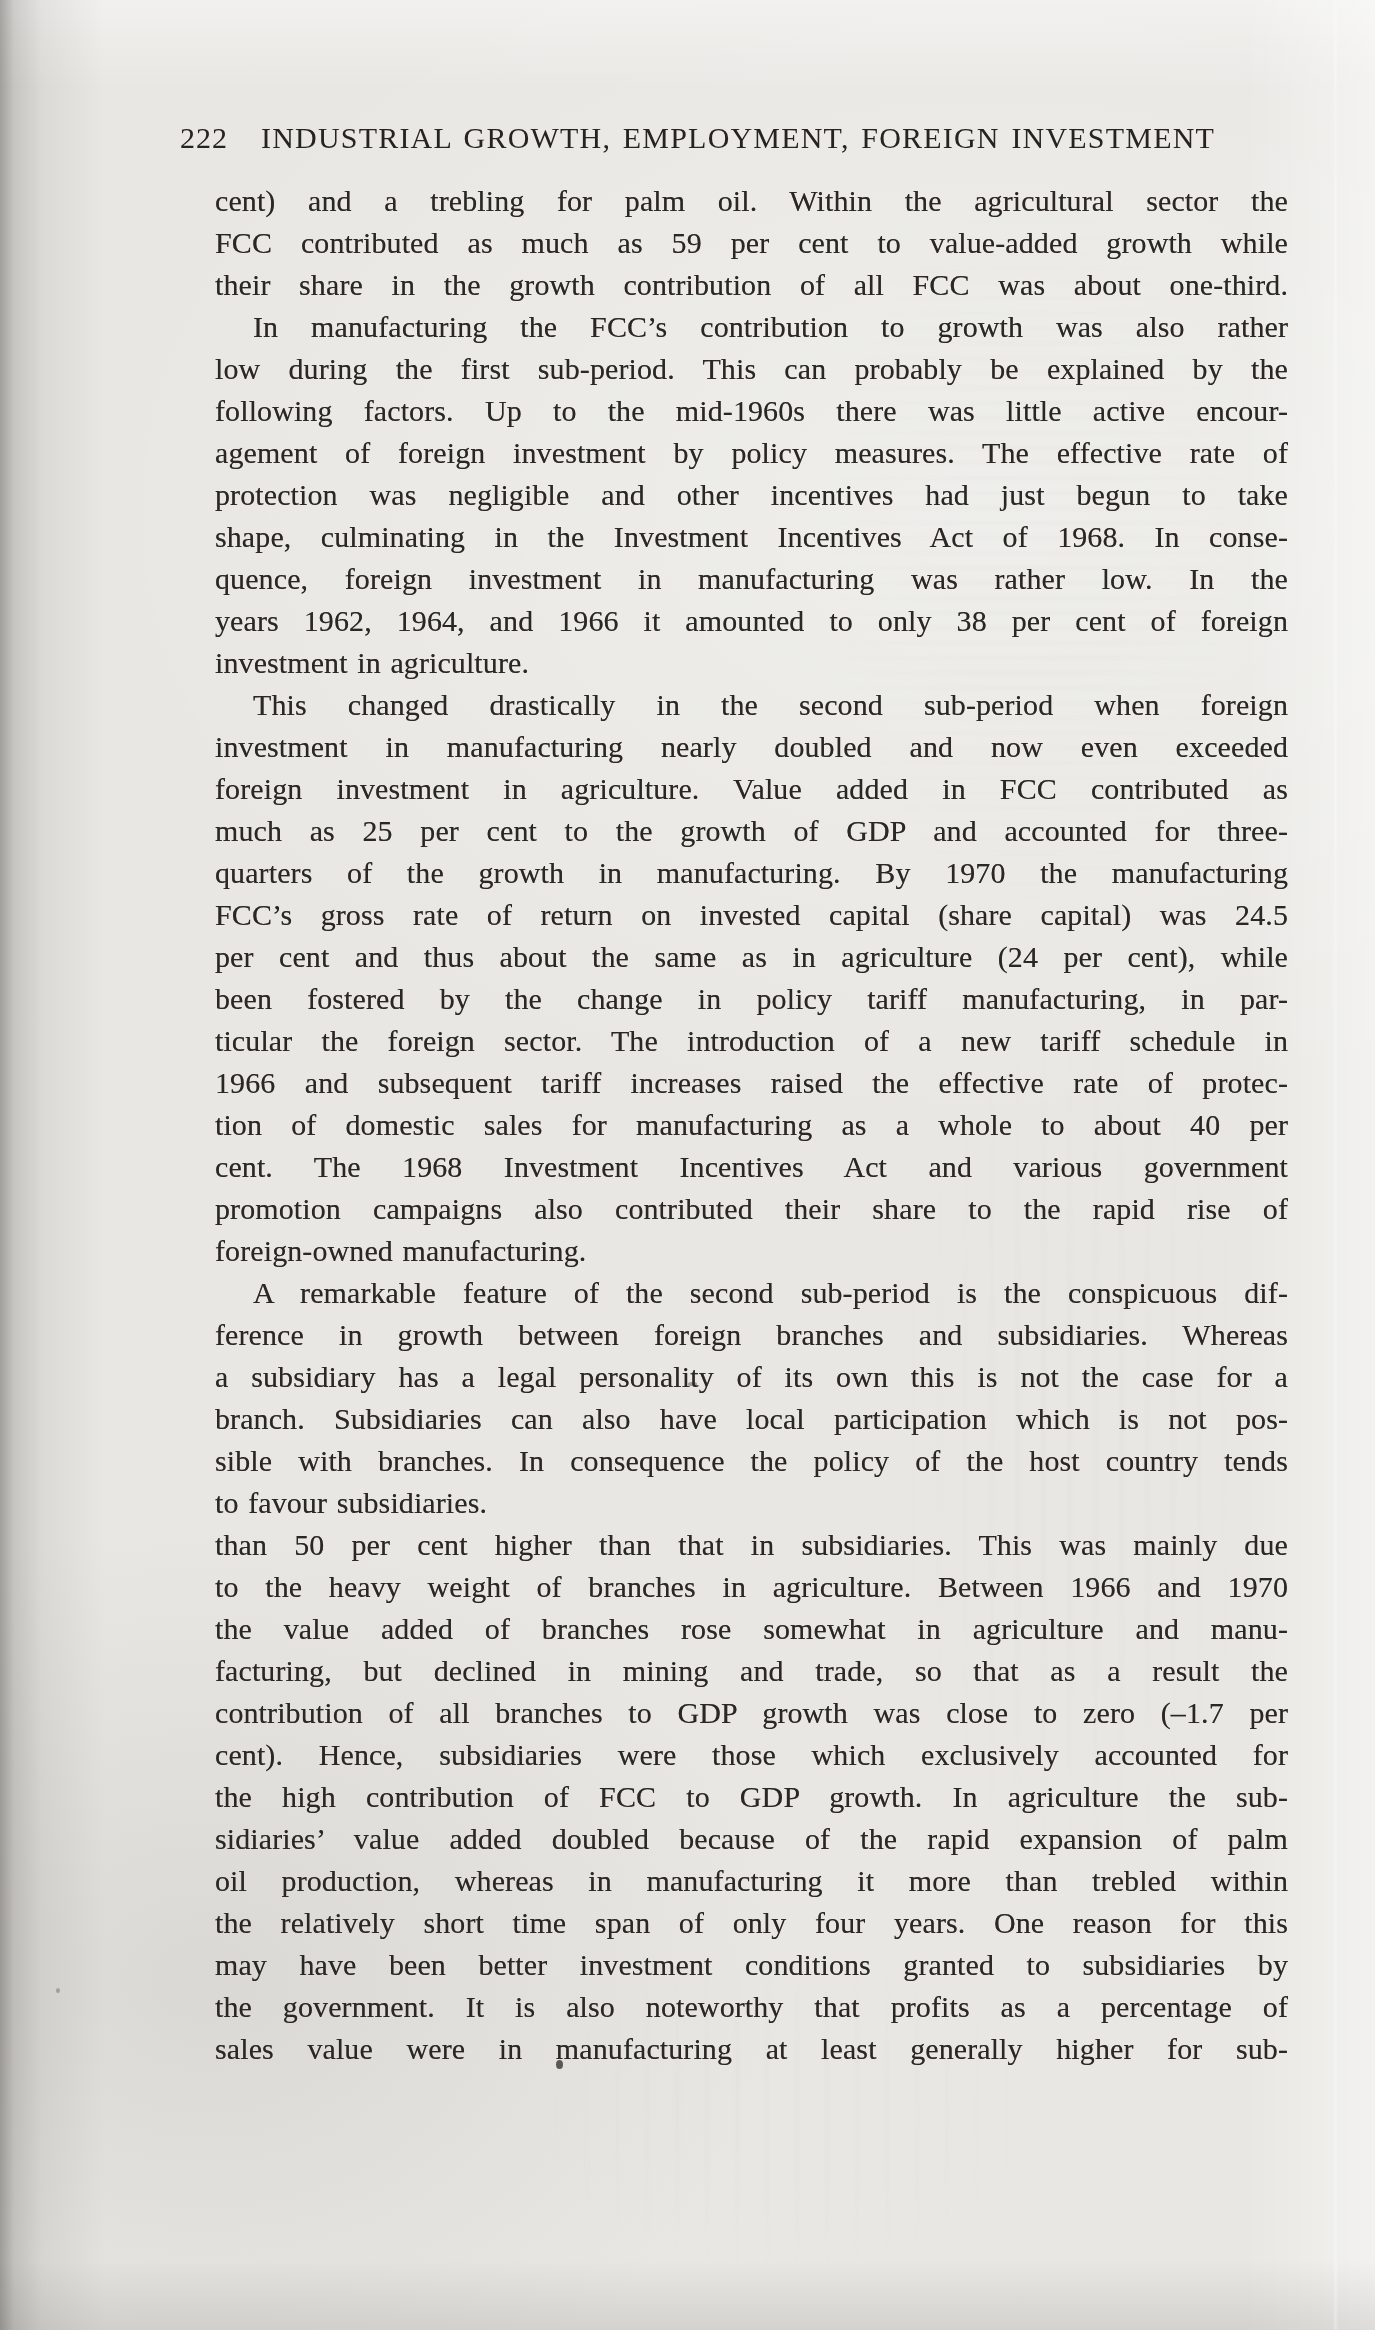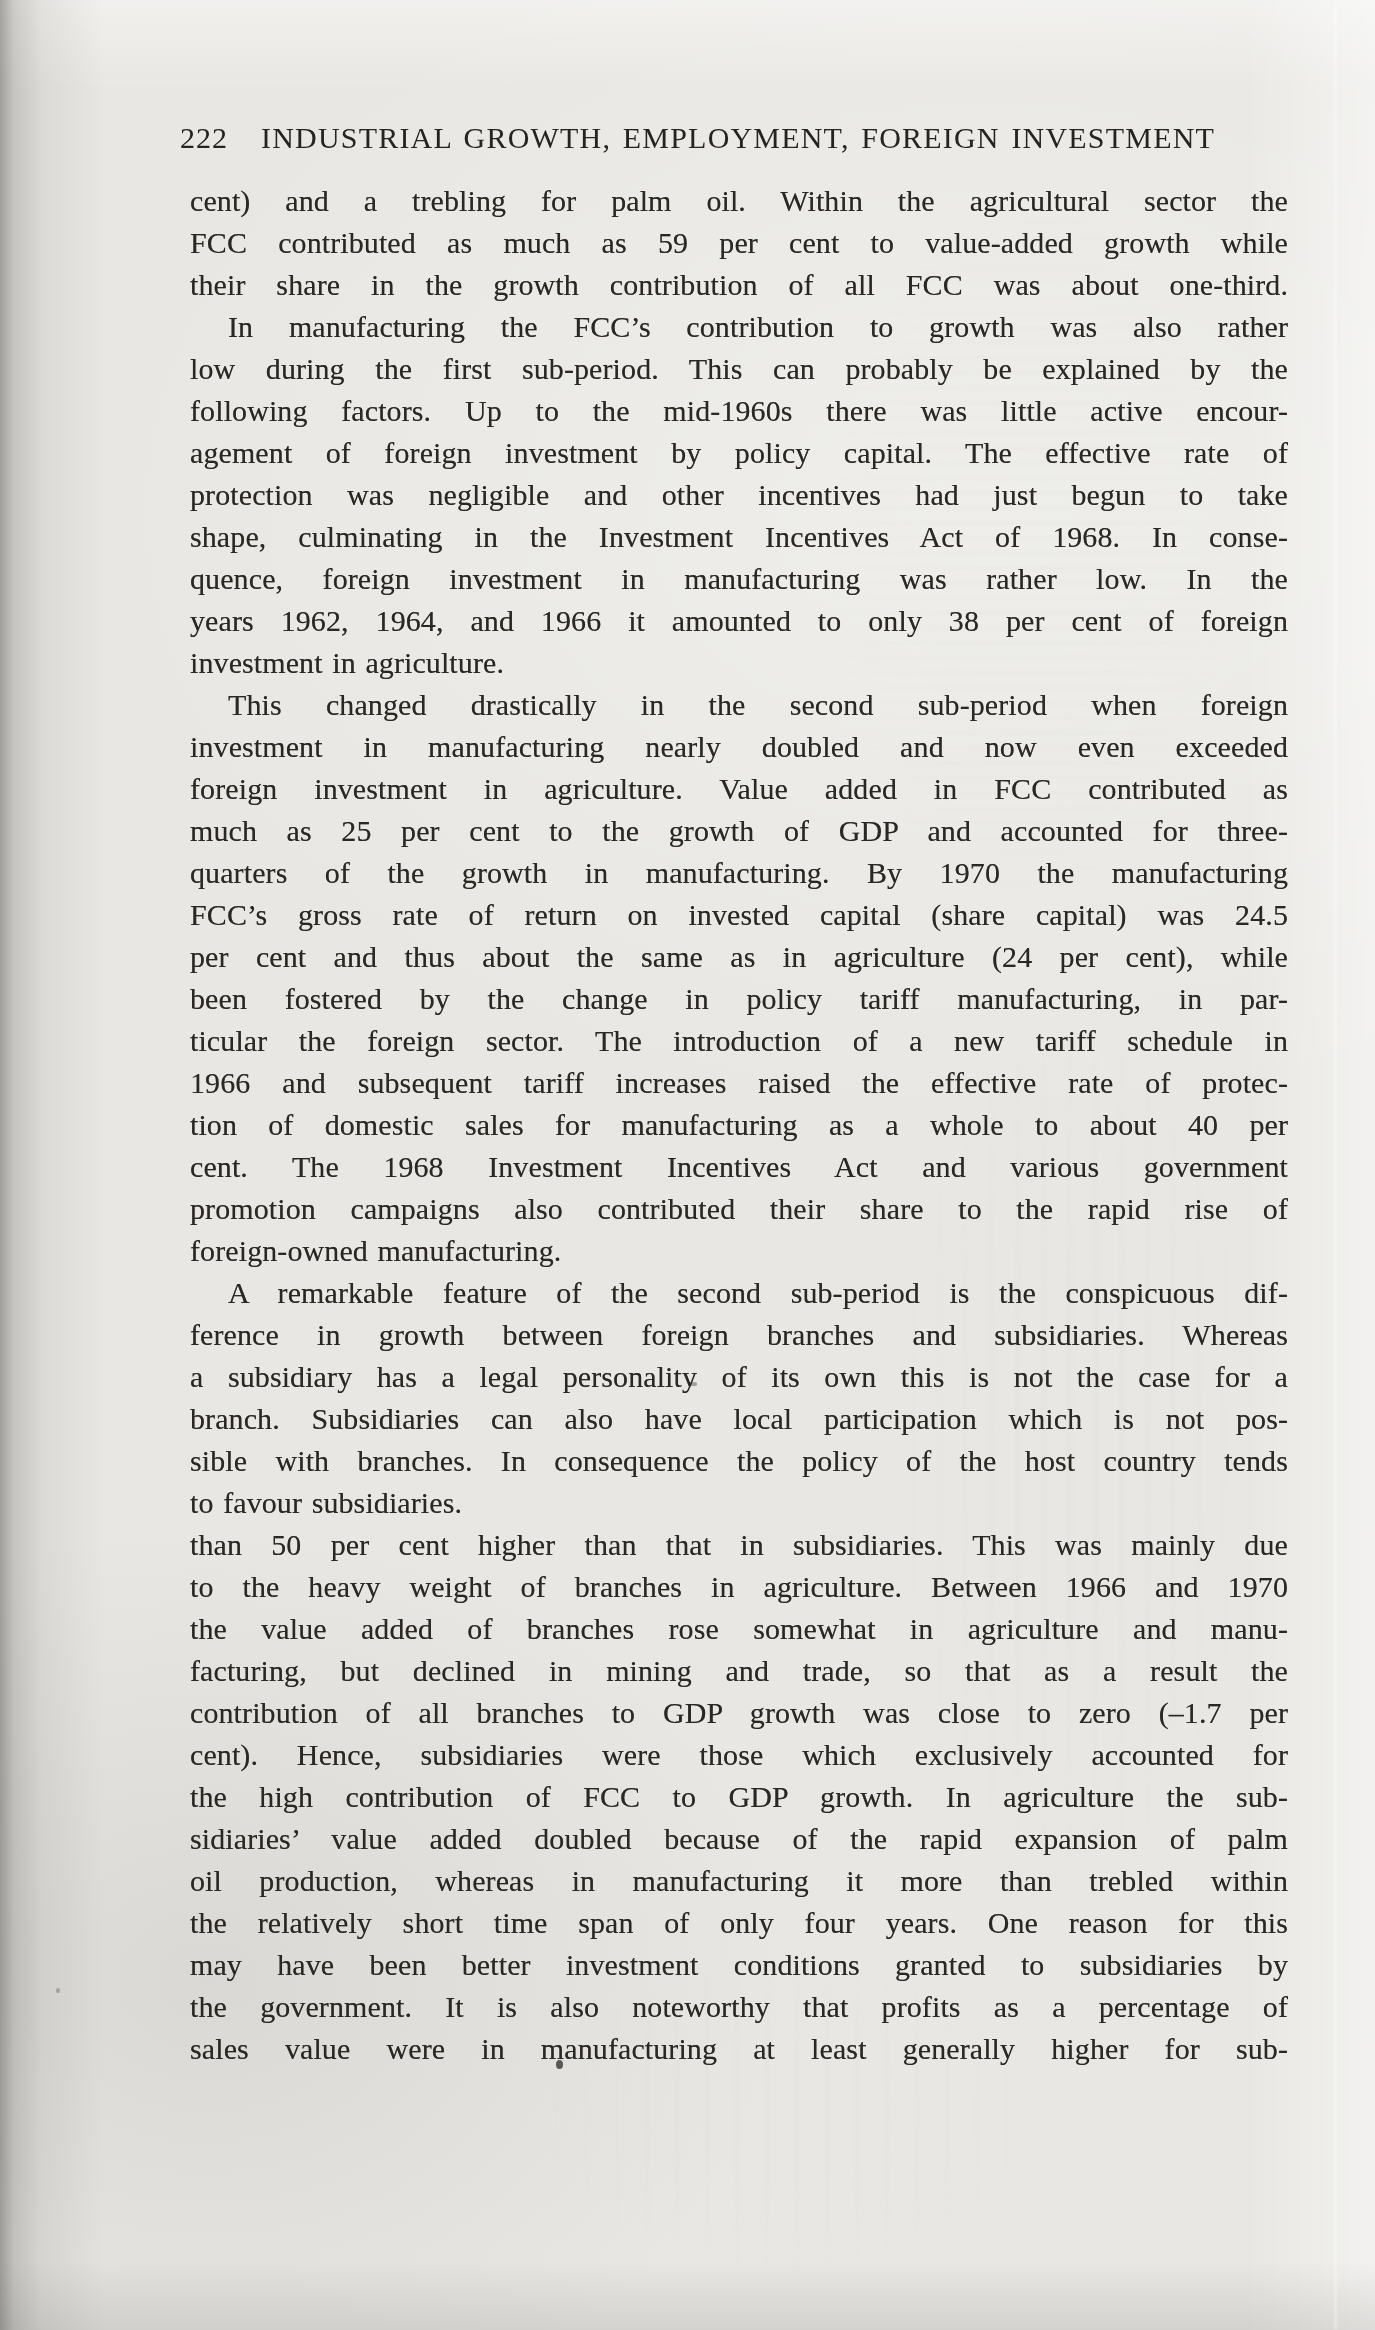--- a/index.html
+++ b/index.html
@@ -117,20 +117,21 @@
     font-size: 30px;
     line-height: 42px;
     word-spacing: 2px;
     letter-spacing: 0.1px;
   }
   .text-block .line {
     text-align: justify;
     text-align-last: justify;
     white-space: nowrap;
     text-shadow: 0 0 0.6px rgba(43,40,35,0.55);
+    margin-left: 25px;
   }
   .text-block .line.indent { text-indent: 38px; }
   .text-block .line.endline {
     text-align-last: left;
     white-space: normal;
   }
 </style>
 </head>
 <body>
 
@@ -154,21 +155,21 @@
     <span class="folio">222</span><span class="title">INDUSTRIAL GROWTH, EMPLOYMENT, FOREIGN INVESTMENT</span>
   </header>
 
   <main class="text-block" id="text-block">
       <div class="line">cent) and a trebling for palm oil. Within the agricultural sector the</div>
       <div class="line">FCC contributed as much as 59 per cent to value-added growth while</div>
       <div class="line">their share in the growth contribution of all FCC was about one-third.</div>
       <div class="line indent">In manufacturing the FCC’s contribution to growth was also rather</div>
       <div class="line">low during the first sub-period. This can probably be explained by the</div>
       <div class="line">following factors. Up to the mid-1960s there was little active encour-</div>
-      <div class="line">agement of foreign investment by policy capital. The effective rate of</div>
+      <div class="line">agement of foreign investment by policy measures. The effective rate of</div>
       <div class="line">protection was negligible and other incentives had just begun to take</div>
       <div class="line">shape, culminating in the Investment Incentives Act of 1968. In conse-</div>
       <div class="line">quence, foreign investment in manufacturing was rather low. In the</div>
       <div class="line">years 1962, 1964, and 1966 it amounted to only 38 per cent of foreign</div>
       <div class="line endline">investment in agriculture.</div>
       <div class="line indent">This changed drastically in the second sub-period when foreign</div>
       <div class="line">investment in manufacturing nearly doubled and now even exceeded</div>
       <div class="line">foreign investment in agriculture. Value added in FCC contributed as</div>
       <div class="line">much as 25 per cent to the growth of GDP and accounted for three-</div>
       <div class="line">quarters of the growth in manufacturing. By 1970 the manufacturing</div>

